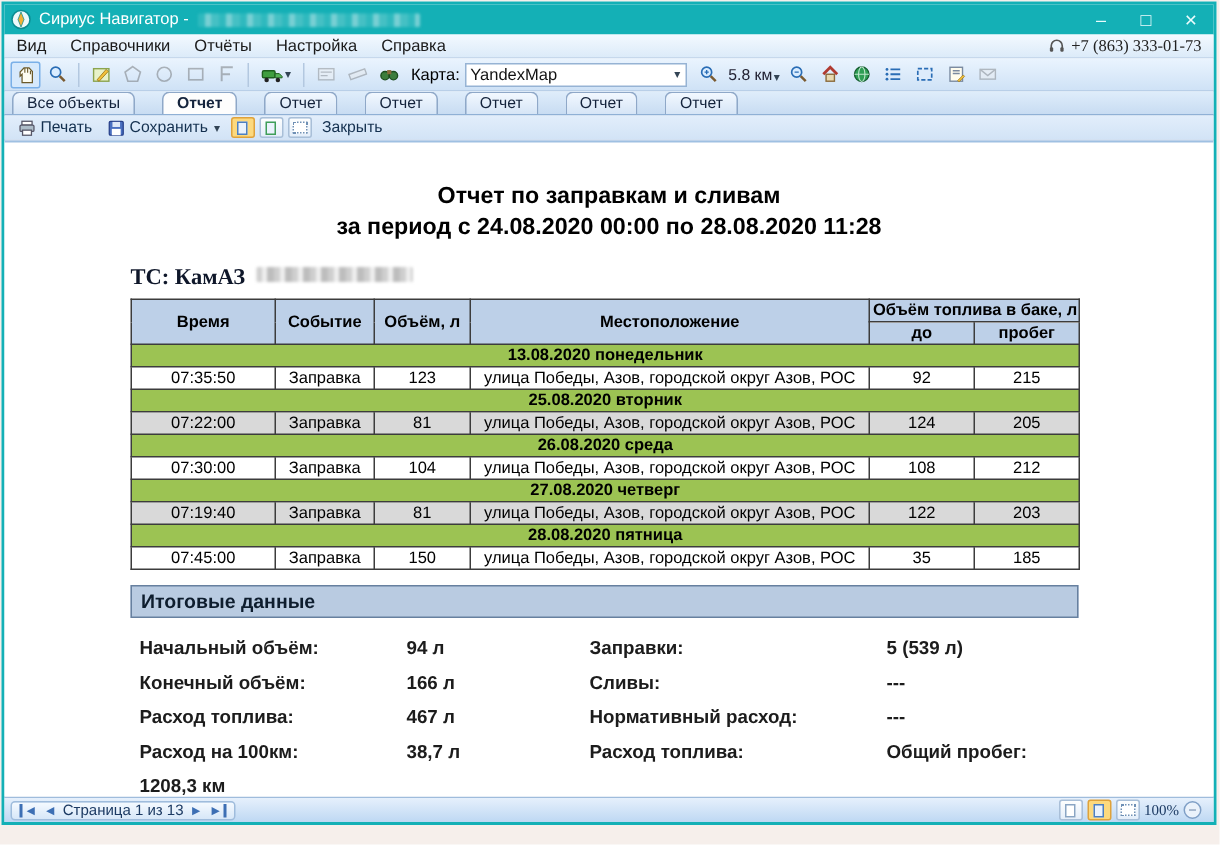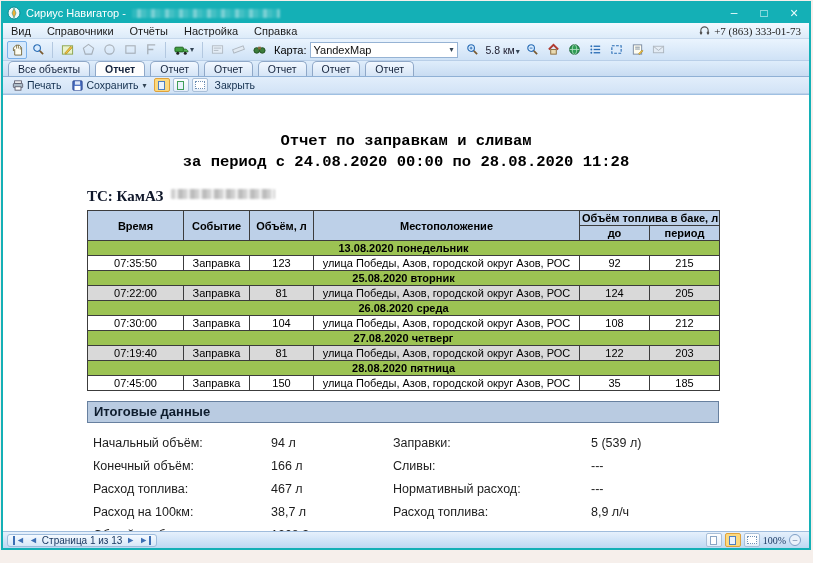--- a/index.html
+++ b/index.html
@@ -63,21 +63,21 @@
   .scale-btn { display:flex; align-items:flex-end; font-size:10.5px; color:#223; padding:0 2px; flex:0 0 auto; }
   
   .tabbar {
     height:16px; background:linear-gradient(#dfedfb,#c8dcf2);
     display:flex; align-items:flex-end; padding-left:5px;
     border-bottom:1px solid #8fb0d5; flex:0 0 auto;
   }
   .tab {
     font-size:10.5px; color:#14233c; padding:1px 9px 1px;
     border:1px solid #8fa8c8; border-bottom:none; border-radius:5px 5px 0 0;
-    background:linear-gradient(#f2f8ff,#d6e5f6); margin-right:5px; white-space:nowrap;
+    background:linear-gradient(#f2f8ff,#d6e5f6); margin-right:18px; white-space:nowrap;
   }
   .tab.active { background:#fdfdfd; font-weight:bold; }
   
   .reportbar {
     height:17px; background:linear-gradient(#e2eefb,#d2e3f6);
     border-bottom:1px solid #bdd2ea; display:flex; align-items:center;
     padding:0 5px; gap:3px; font-size:10.5px; color:#14304f; flex:0 0 auto;
   }
   .rbtn { display:flex; align-items:center; gap:3px; padding:0 4px; height:15px; }
   .toggle { width:16px; height:14px; border:1px solid #a9bfd8; border-radius:2px;
@@ -85,22 +85,22 @@
   .toggle.on { background:#fcd97e; border-color:#dfa23b; }
   .pg-glyph { width:7px; height:9px; border:1px solid #4d7fc0; background:#eaf2fc; }
   .pg-glyph.green { border-color:#3f9e58; }
   .pg-glyph.fit { width:10px; height:8px; border:1px dotted #6f90b5; background:#fff; }
   
   .content {
     flex:1 1 auto; background:#fff; border-top:1px solid #9fc0e2;
     overflow:hidden; position:relative;
   }
   .report-title {
-    margin-top:36px; text-align:center;
-    font-family:Liberation Mono, monospace; font-weight:bold;
+    margin-top:25px; text-align:center;
+    font-family:Liberation Sans, sans-serif; font-weight:bold;
     font-size:15.5px; line-height:21px; color:#000;
   }
   .vehicle-line {
     margin:15px 0 5px 84px; font-family:"Liberation Serif", serif;
     font-weight:bold; font-size:15px; color:#0f172a;
     display:flex; align-items:flex-start; gap:8px;
   }
   .redact.veh-r { width:104px; height:10px; margin-top:1px;
     background:repeating-linear-gradient(90deg,#cfcfcf 0 4px,#efefef 4px 7px,#bdbdbd 7px 12px); }
   table.report {
@@ -116,21 +116,21 @@
   tr.datarow td { background:#fff; height:15px; }
   tr.datarow.gray td { background:#d9d9d9; }
   .totals-bar {
     margin:10px 0 0 84px; width:632px; background:#b9cbe1;
     border:1px solid #67809f; padding:2px 6px 3px;
     font-weight:bold; font-size:13px; color:#0e1d2e;
   }
   .totals-grid {
     margin:13px 0 0 90px; display:grid;
     grid-template-columns:178px 122px 198px auto;
-    row-gap:9px; font-size:12.5px; color:#1c1c1c; width:640px;
+    row-gap:9px; font-size:12.5px; color:#1c1c1c; width:640px;font-weight:bold;
   }
   .totals-grid span { white-space:nowrap; }
   
   .statusbar {
     height:17px; background:linear-gradient(#e6f0fc,#bed8f3);
     border-top:1px solid #9fbcdc; display:flex; align-items:center;
     font-size:10px; color:#1c3a63; flex:0 0 auto; padding:0 4px;
   }
   .pagenav {
     display:flex; align-items:center; gap:4px; height:13px;
@@ -387,21 +387,21 @@
       <thead>
         <tr>
           <th rowspan="2">Время</th>
           <th rowspan="2">Событие</th>
           <th rowspan="2">Объём, л</th>
           <th rowspan="2">Местоположение</th>
           <th colspan="2">Объём топлива в баке, л</th>
         </tr>
         <tr>
           <th>до</th>
-          <th>период</th>
+          <th>пробег</th>
         </tr>
       </thead>
       <tbody>
         <tr class="daterow">
           <td colspan="6">13.08.2020 понедельник</td>
         </tr>
         <tr class="datarow">
           <td>07:35:50</td>
           <td>Заправка</td>
           <td>123</td>
@@ -470,21 +470,20 @@
       <span>---</span>
 
       <span>Расход топлива:</span>
       <span>467 л</span>
       <span>Нормативный расход:</span>
       <span>---</span>
 
       <span>Расход на 100км:</span>
       <span>38,7 л</span>
       <span>Расход топлива:</span>
-      <span>8,9 л/ч</span>
 
       <span>Общий пробег:</span>
       <span>1208,3 км</span>
       <span></span>
         <span></span>
     </div>
   </div>
 
   <div class="statusbar">
     <span class="pagenav">

